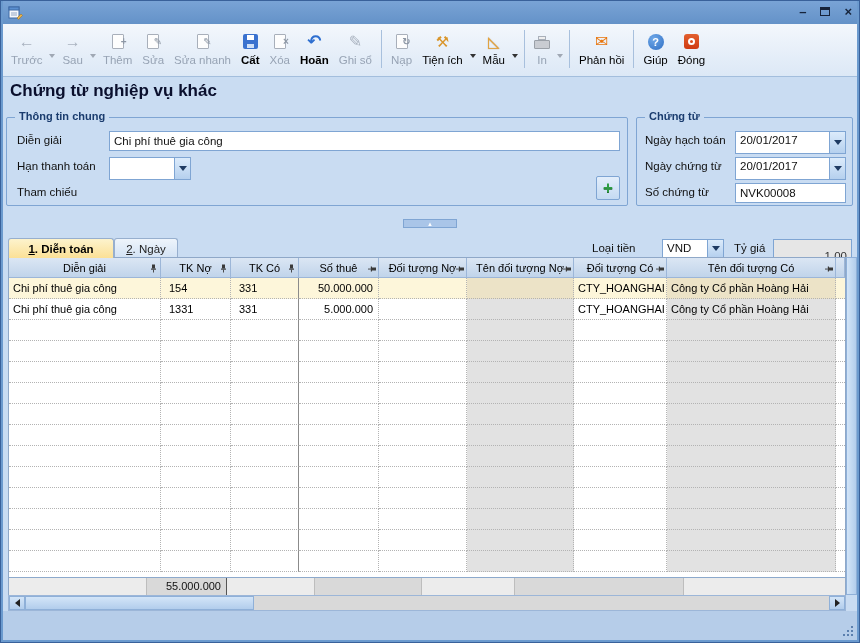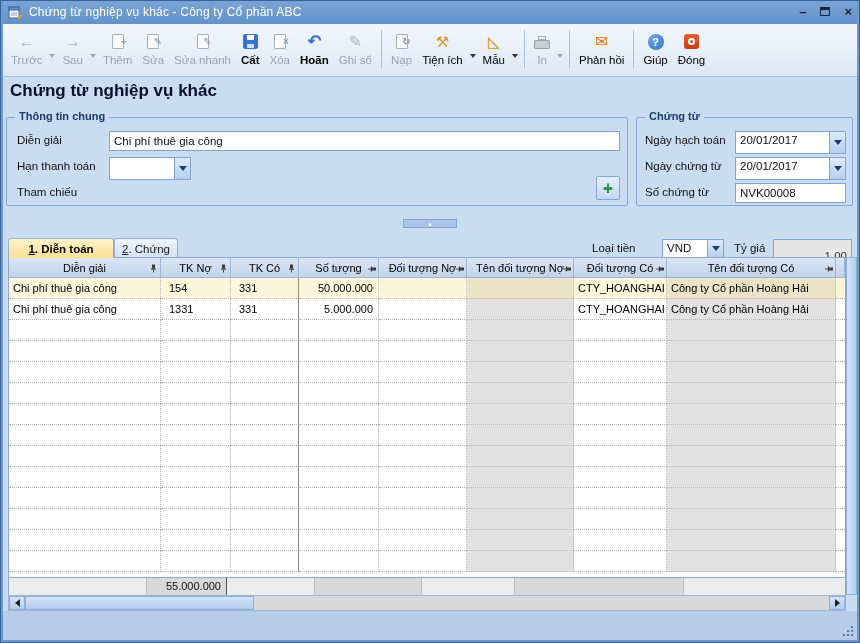--- a/index.html
+++ b/index.html
@@ -121,21 +121,20 @@
   <div class="titlebar">
     <span class="app-icon">
       <svg width="15" height="15" viewBox="0 0 15 15">
           <rect x="1" y="2" width="10" height="11" fill="#f5f8fc" stroke="#3f6aa5"></rect>
           <rect x="1" y="2" width="10" height="3" fill="#5b8fd0" stroke="#3f6aa5"></rect>
           <line x1="3" y1="8" x2="9" y2="8" stroke="#93a7c4"></line>
           <line x1="3" y1="10" x2="9" y2="10" stroke="#93a7c4"></line>
           <path d="M9 13 L13 9 L14.5 10.5 L10.5 14.5 Z" fill="#e8b34b" stroke="#9a7430" stroke-width="0.6"></path>
         </svg>
     </span>
-    <span class="title-text">Chứng từ nghiệp vụ khác - Công ty Cổ phần ABC</span>
     <span class="win-btns">
       <span class="win-btn">–</span>
       <span class="win-btn"><span class="max-box"></span></span>
       <span class="win-btn">×</span>
     </span>
   </div>
 
   <div class="toolbar">
     <div class="tb-btn disabled">
       <span class="tb-icon glyph-gray">←</span>
@@ -297,21 +296,21 @@
   </div>
 
   <div class="splitter">
     <span>▲</span>
   </div>
 
   <div class="tab tab-active">
     <span><u>1</u><span>. Diễn toán</span></span>
   </div>
   <div class="tab tab-idle">
-    <span><u>2</u><span>. Chứng</span></span>
+    <span><u>2</u><span>. Ngày</span></span>
   </div>
 
   <span class="cur-label" style="left:592px;">Loại tiền</span>
   <div class="combo vnd-combo">
     <span class="combo-val">VND</span>
     <span class="combo-btn">
         <span class="dd-tri"></span>
       </span>
   </div>
   <span class="cur-label" style="left:734px;">Tỷ giá</span>
@@ -337,21 +336,21 @@
         </div>
       <div class="hcell c2">
           <span>TK Có</span>
           <span class="pin"><svg class="pin-svg" width="9" height="9" viewBox="0 0 9 9">
               <rect x="3" y="0.5" width="3" height="4"></rect>
               <rect x="2" y="4.5" width="5" height="1.2"></rect>
               <rect x="4.1" y="5.7" width="0.9" height="2.8"></rect>
             </svg></span>
         </div>
       <div class="hcell c3">
-          <span>Số tượng</span>
+          <span>Số thuê</span>
           <span class="pin pin-h"><svg class="pin-svg" width="9" height="9" viewBox="0 0 9 9">
               <rect x="3" y="0.5" width="3" height="4"></rect>
               <rect x="2" y="4.5" width="5" height="1.2"></rect>
               <rect x="4.1" y="5.7" width="0.9" height="2.8"></rect>
             </svg></span>
         </div>
       <div class="hcell c4">
           <span>Đối tượng Nợ</span>
           <span class="pin pin-h"><svg class="pin-svg" width="9" height="9" viewBox="0 0 9 9">
               <rect x="3" y="0.5" width="3" height="4"></rect>

